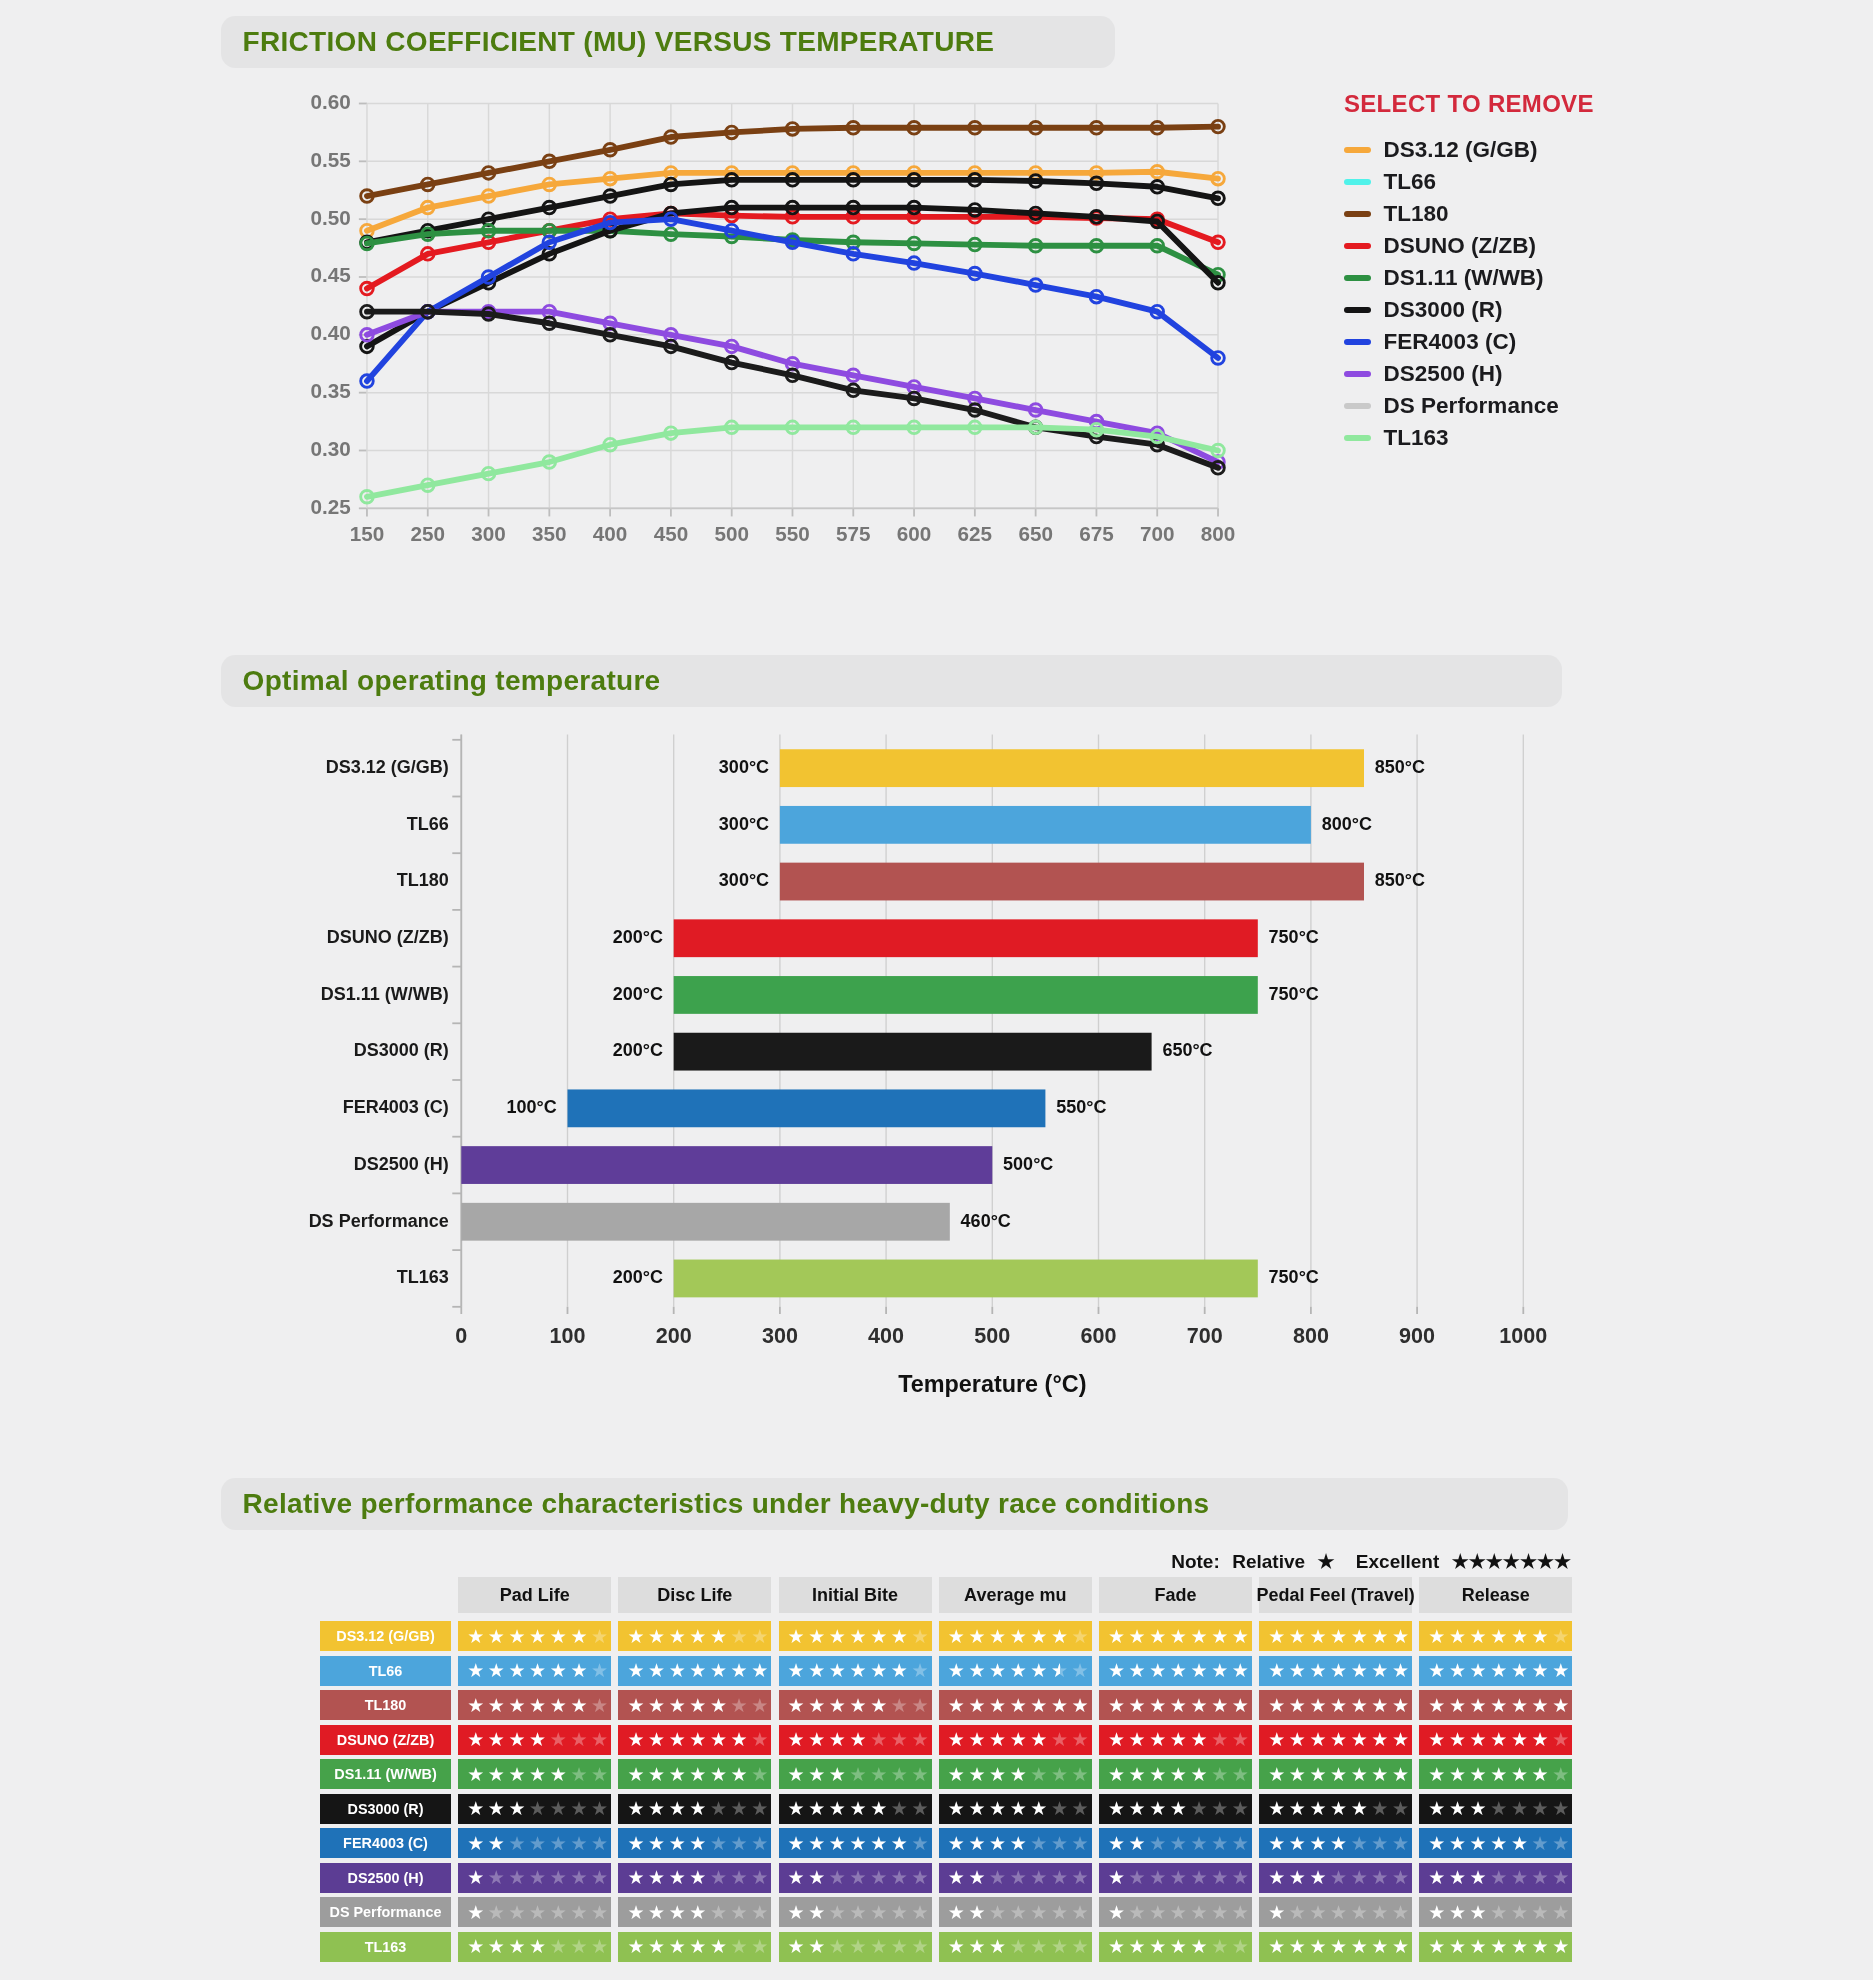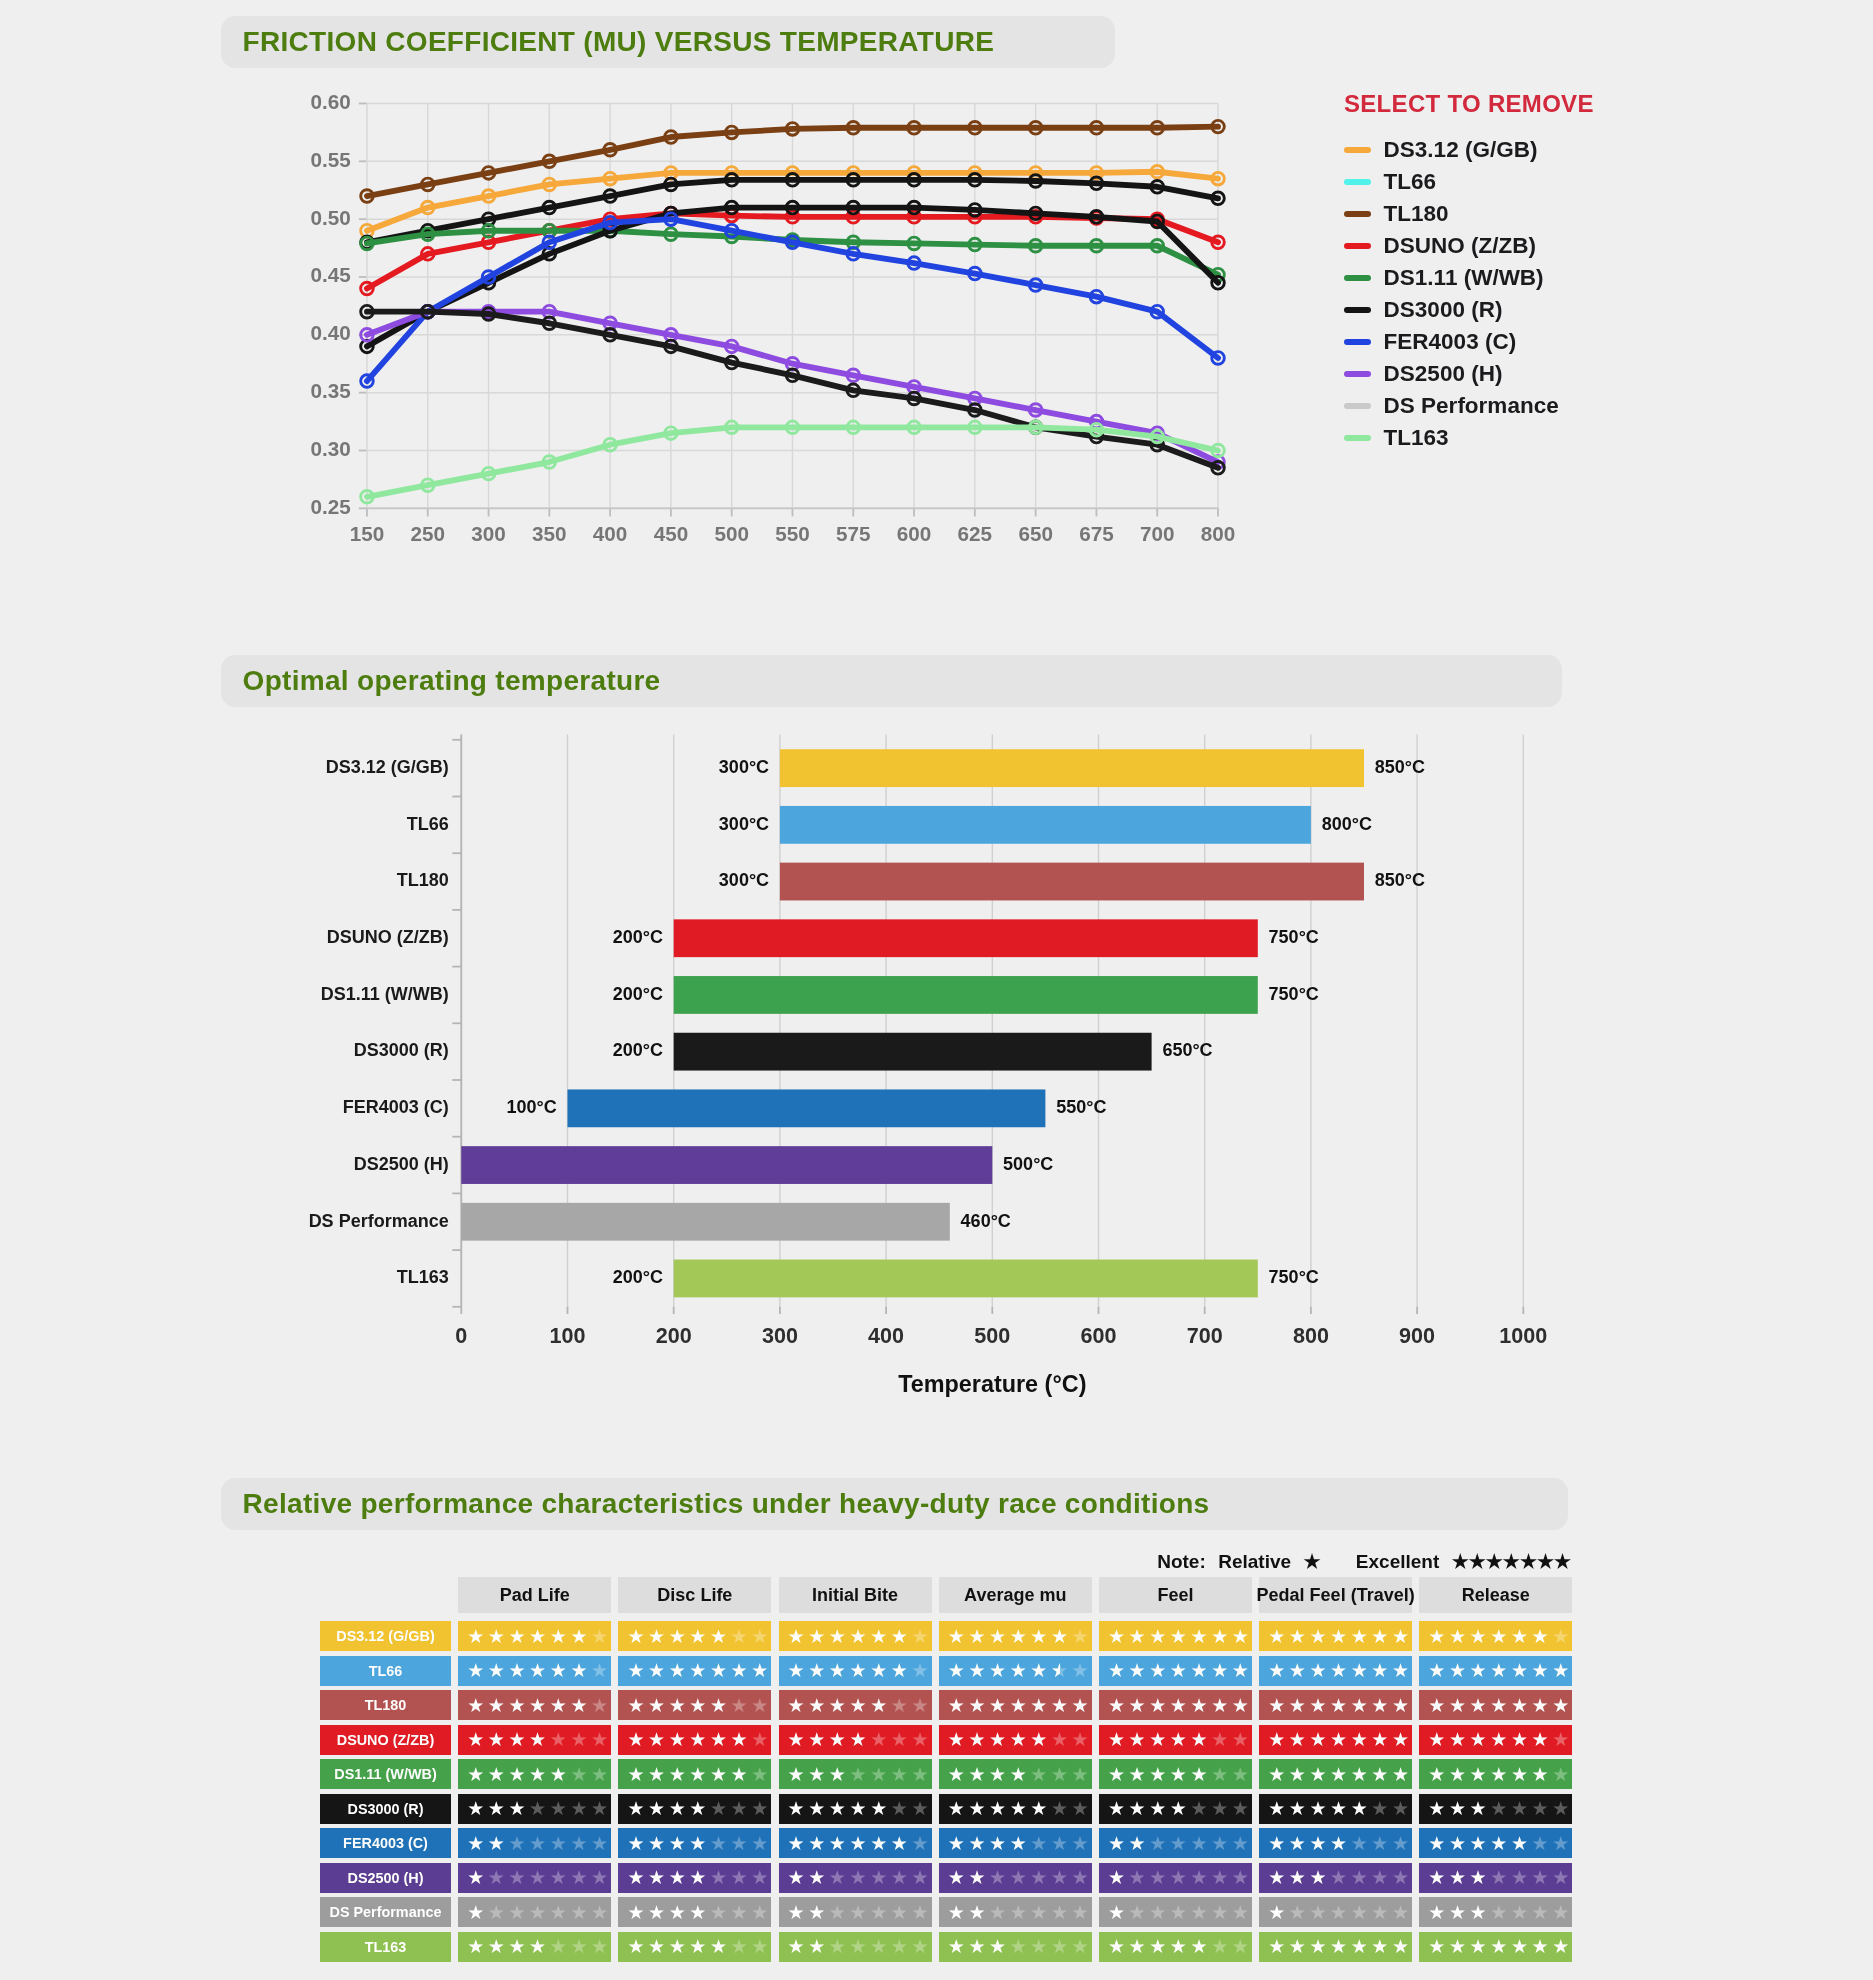--- a/index.html
+++ b/index.html
@@ -17,21 +17,21 @@
 
   #legend{position:absolute;left:1344px;top:90px;width:297px;}
   #legend .legend-title{color:#d3293c;font-weight:800;font-size:24px;margin-bottom:16px;letter-spacing:0.3px;}
   #legendItems{list-style:none;margin:0;padding:0;}
   #legendItems li{display:flex;align-items:center;height:32px;cursor:pointer;}
   #legendItems .swatch{width:27px;height:6.3px;border-radius:3.6px;margin-right:12.6px;flex:0 0 auto;}
   #legendItems .lbl{font-size:22.5px;font-weight:600;color:#1b1b1e;white-space:nowrap;}
 
   #note{position:absolute;top:1550px;left:320px;width:1251px;text-align:right;font-size:19px;font-weight:700;color:#111;}
   #note span{margin-left:7.2px;}
-  #note .gap{margin-left:30px;}
+  #note .gap{margin-left:16px;}
 
   #ratingTable{position:absolute;left:320px;top:1577px;width:1338px;}
   .hdr-row,.pad-row{display:grid;grid-template-columns:131px repeat(7,153px);column-gap:7.2px;}
   .hdr-row{margin-bottom:8px;}
   .hdr-cell{height:36px;background:#dddddd;color:#111;font-weight:700;font-size:18px;display:flex;align-items:center;justify-content:center;white-space:nowrap;}
   .pad-row{margin-bottom:4.5px;}
   .pad-label{height:30px;display:flex;align-items:center;justify-content:center;color:#fff;font-weight:700;font-size:14.4px;white-space:nowrap;}
   .rating-cell{height:30px;display:flex;align-items:center;padding-left:9px;}
   .star{font-size:19px;color:#fff;margin-right:3.6px;line-height:1;}
   .star.dim{opacity:.30;}
@@ -430,21 +430,21 @@
       <span class="gap">Excellent</span>
       <span>★★★★★★★</span>
     </div>
     <div id="ratingTable">
         <div class="hdr-row">
           <div></div>
           <div class="hdr-cell">Pad Life</div>
           <div class="hdr-cell">Disc Life</div>
           <div class="hdr-cell">Initial Bite</div>
           <div class="hdr-cell">Average mu</div>
-          <div class="hdr-cell">Feel</div>
+          <div class="hdr-cell">Fade</div>
           <div class="hdr-cell">Pedal Feel (Travel)</div>
           <div class="hdr-cell">Release</div>
         </div>
         <div class="pad-row">
           <div class="pad-label" style="background: rgb(242, 195, 49);">DS3.12 (G/GB)</div>
           <div class="rating-cell" style="background: rgb(242, 195, 49);">
             <span class="star">★</span>
             <span class="star">★</span>
             <span class="star">★</span>
             <span class="star">★</span>

